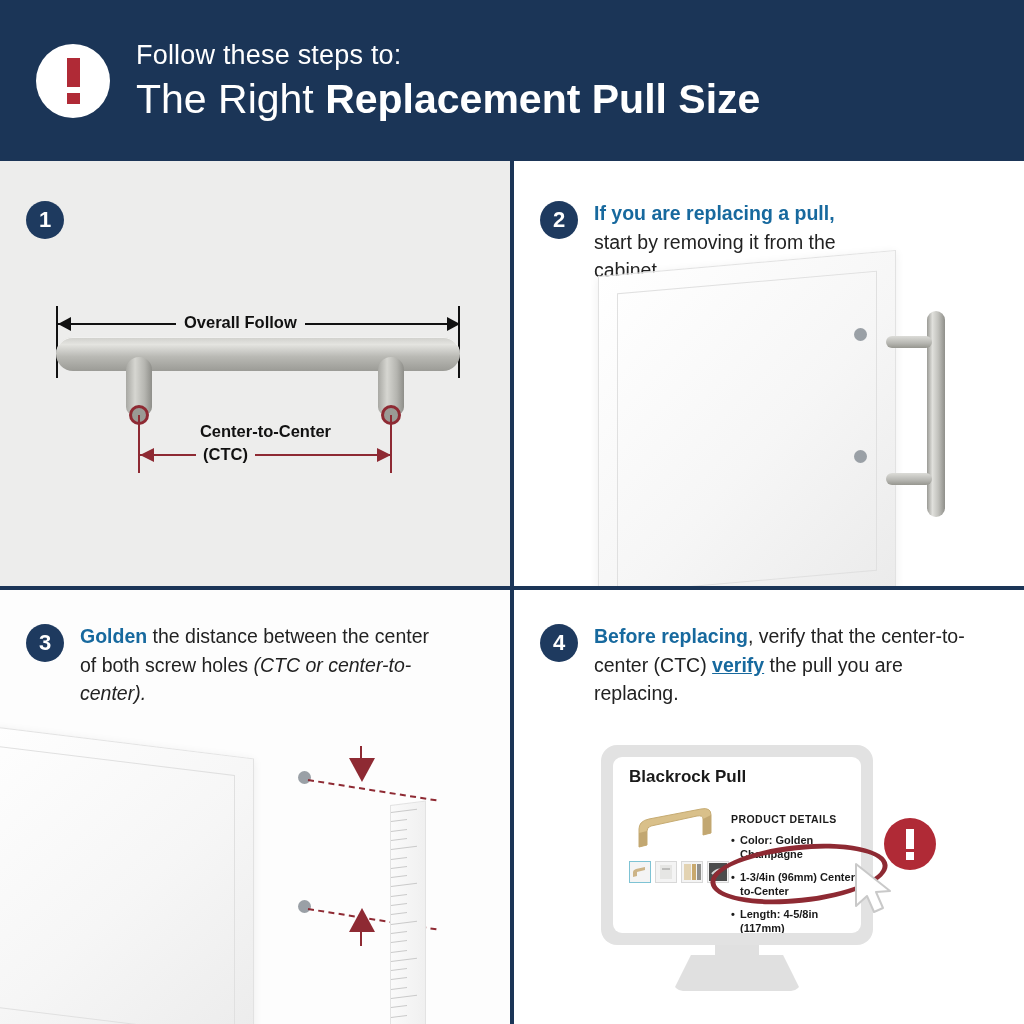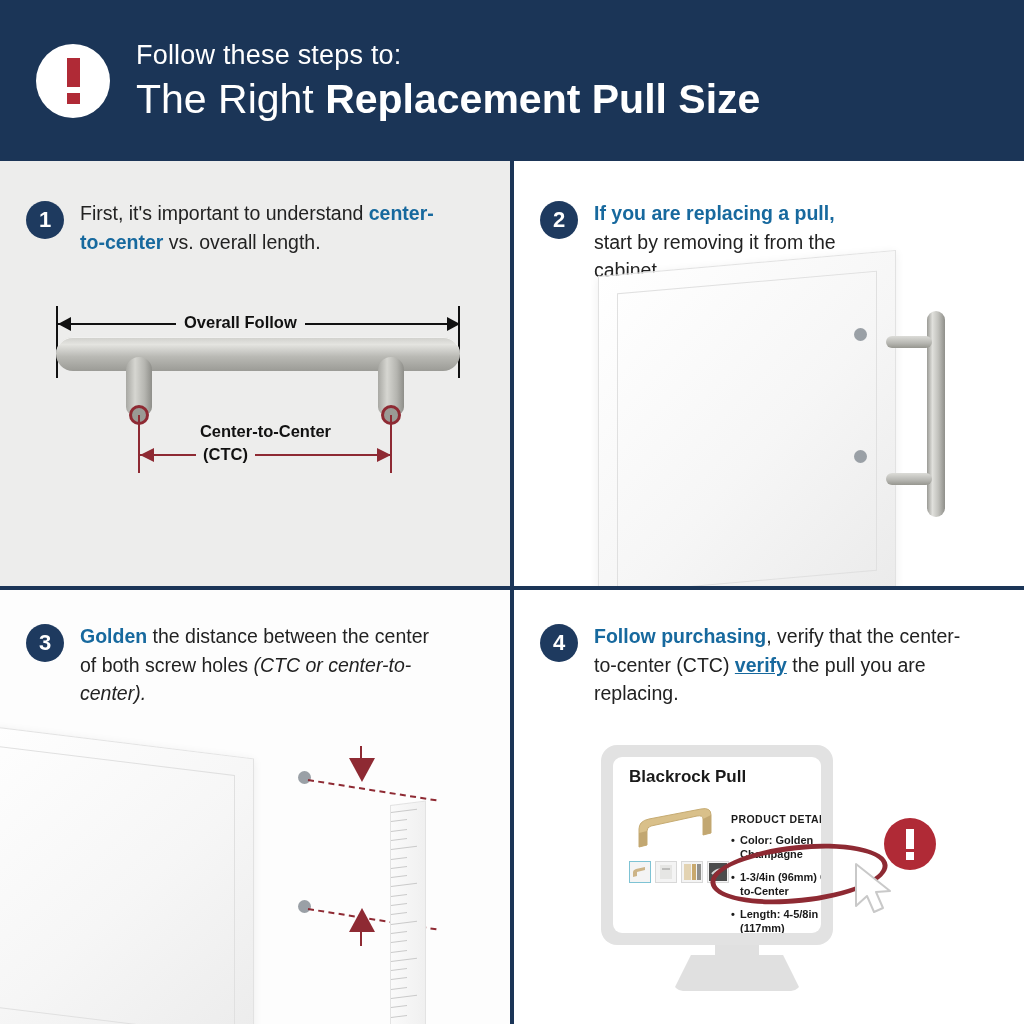--- a/index.html
+++ b/index.html
@@ -182,21 +182,21 @@
   }
   .ar-up-stem { position: absolute; left: 360px; top: 930px; width: 2px; height: 16px; background: #8e2a33; }
   .ruler {
     position: absolute; left: 390px; top: 805px; width: 36px; height: 250px;
     background: linear-gradient(90deg,#fafafa 0%,#f0f0f0 100%);
     border: 1px solid #e3e3e3; transform: skewY(-7deg); transform-origin: top left;
   }
   .tick { position: absolute; left: 0; height: 1px; background: #c9c9c9; }
 
   
-  .monitor { position: absolute; left: 601px; top: 745px; width: 232px; height: 200px; }
+  .monitor { position: absolute; left: 601px; top: 745px; width: 272px; height: 200px; }
   .mon-bezel {
     position: absolute; inset: 0; border-radius: 16px;
     background: #e2e2e2;
   }
   .mon-screen {
     position: absolute; left: 12px; top: 12px; right: 12px; bottom: 12px;
     background: #ffffff; border-radius: 9px; overflow: hidden;
   }
   .mon-neck {
     position: absolute; left: 114px; top: 200px; width: 44px; height: 16px; background: #e0e0e0;
@@ -260,23 +260,20 @@
         <span class="light">The Right </span><span class="bold">Replacement Pull Size</span>
       </div>
     </div>
   </div>
 
   <div class="grid">
 
     <div class="panel p1">
       <div class="step" style="left:26px; top:38px; width:410px;">
         <div class="step-num">1</div>
-        <div class="step-body">
-          <span>First, it's important to understand </span><span class="hl">center-to-center</span><span> vs. overall length.</span>
-        </div>
       </div>
 
       <div class="pull-art">
         <div class="ol-cap-l"></div>
         <div class="ol-cap-r"></div>
         <div class="ol-line"></div>
         <div class="ar-l"></div>
         <div class="ar-r"></div>
         <div class="dim-label" style="left:128px; top:10px;">Overall Follow</div>
 
@@ -318,21 +315,21 @@
       </div>
       <div class="cab-door p3-door">
         <div class="cab-inner p3-inner"></div>
       </div>
     </div>
 
     <div class="panel p4">
       <div class="step" style="left:26px; top:32px; width:440px;">
         <div class="step-num">4</div>
         <div class="step-body">
-          <span class="hl">Follow purchasing</span><span>, verify that the center-to-center (CTC) </span><span class="lnk">verify</span><span> the pull you are replacing.</span>
+          <span class="hl">Before replacing</span><span>, verify that the center-to-center (CTC) </span><span class="lnk">verify</span><span> the pull you are replacing.</span>
         </div>
       </div>
     </div>
 
     <div class="vline"></div>
     <div class="hline"></div>
   </div>
 
   <div class="hole p2-hole-a"></div>
   <div class="hole p2-hole-b"></div>

